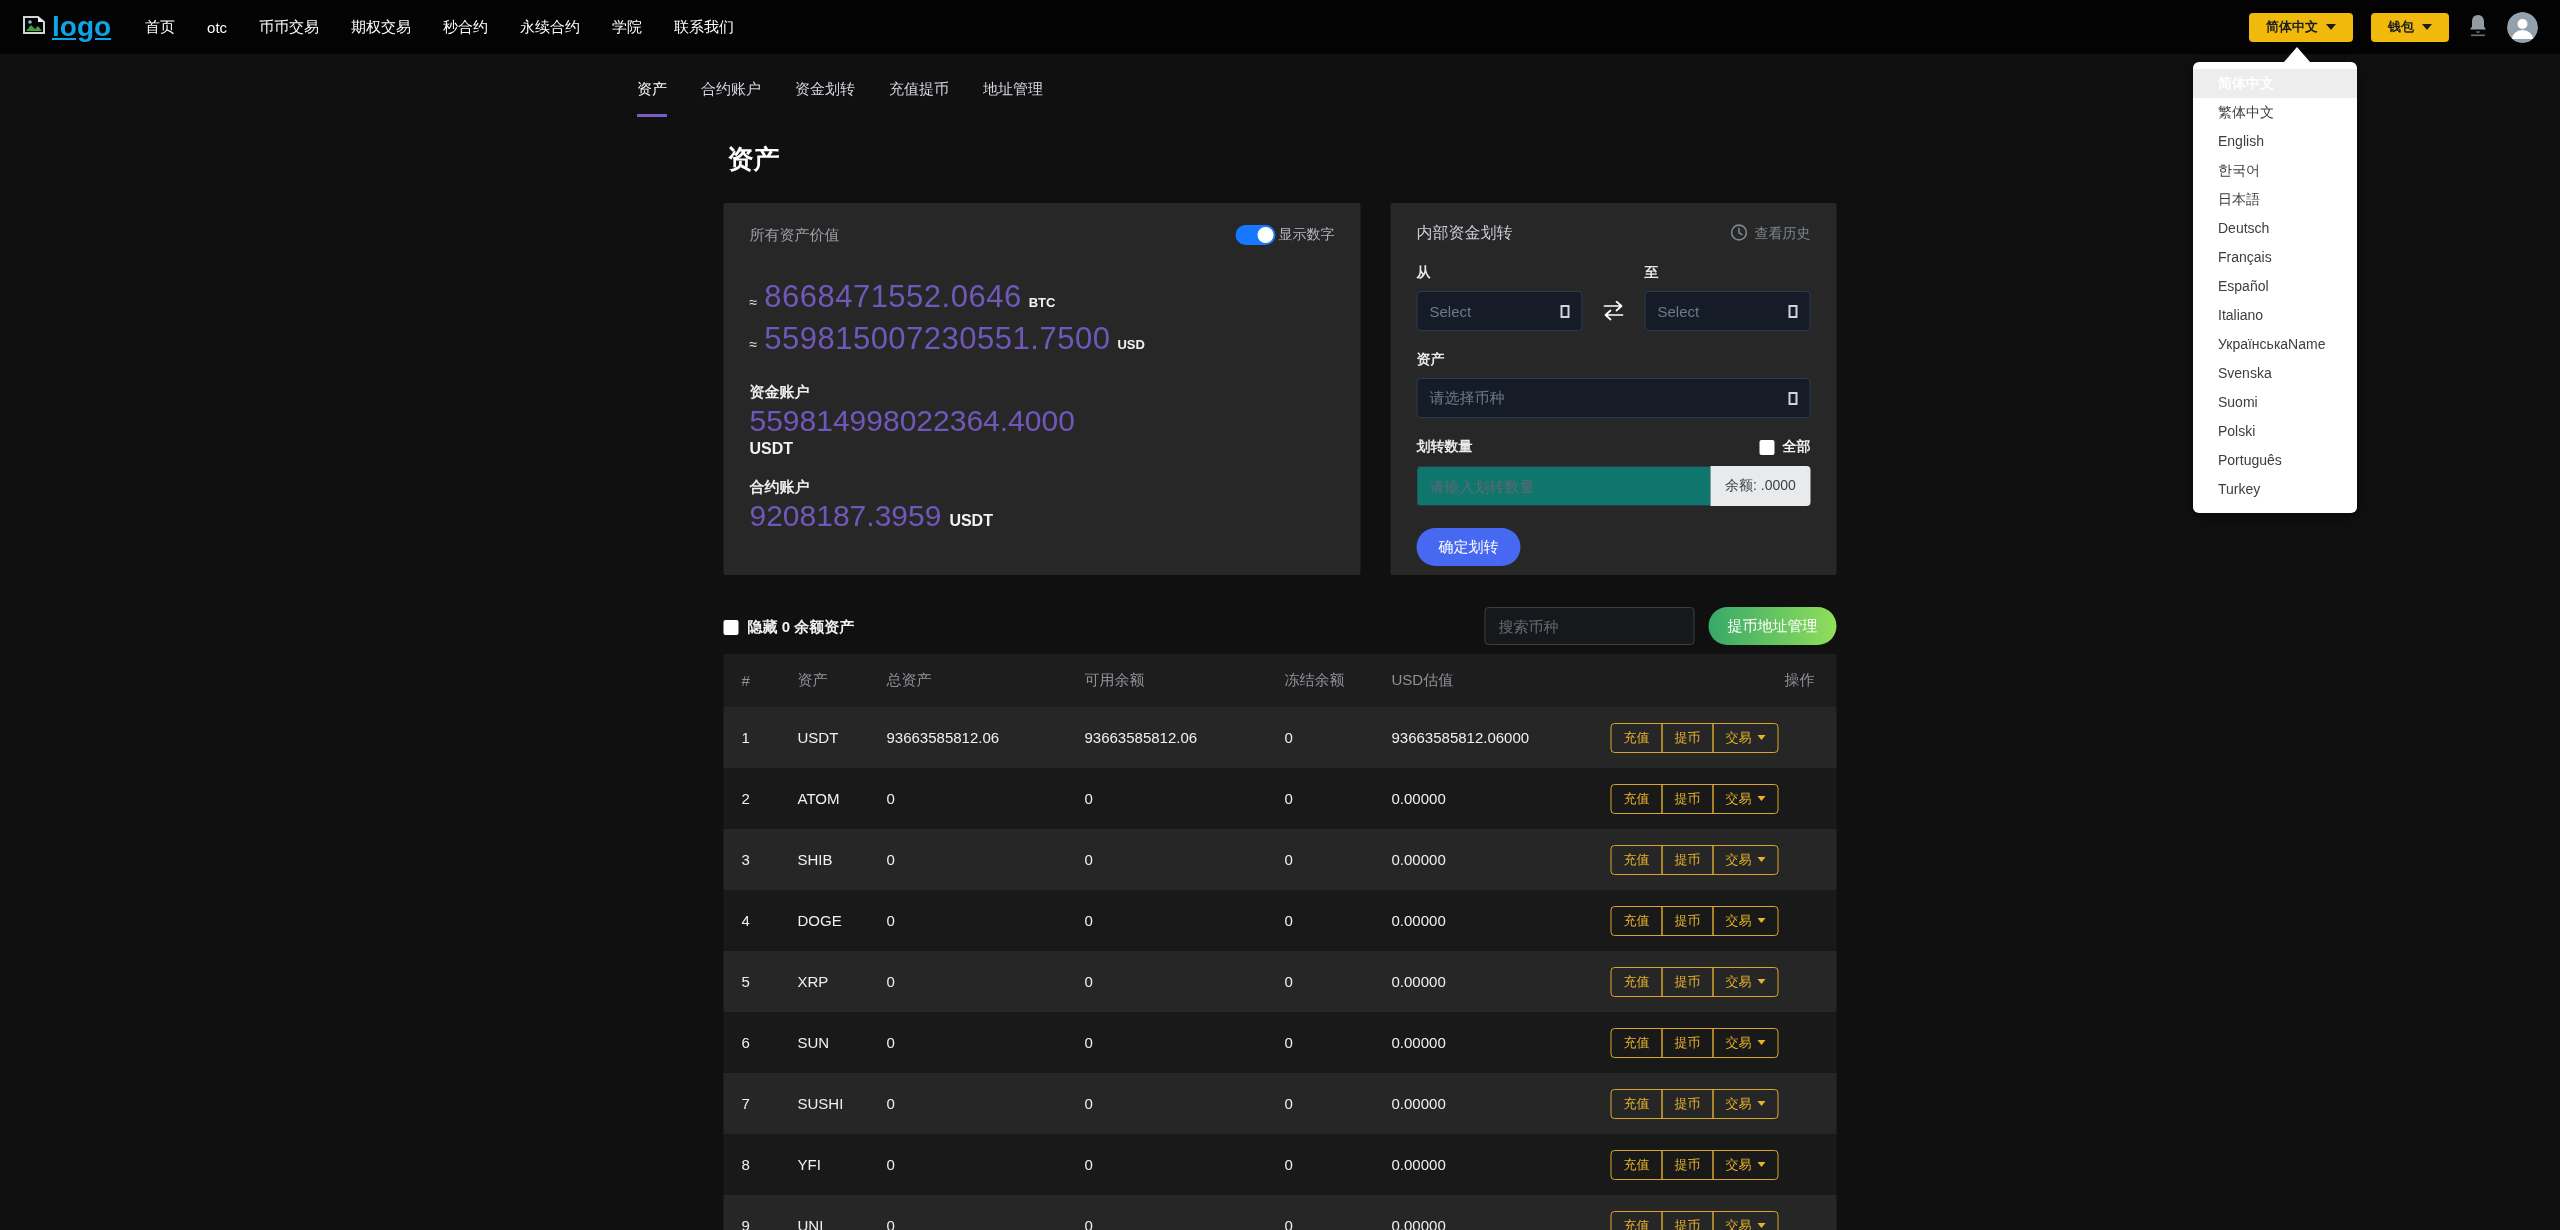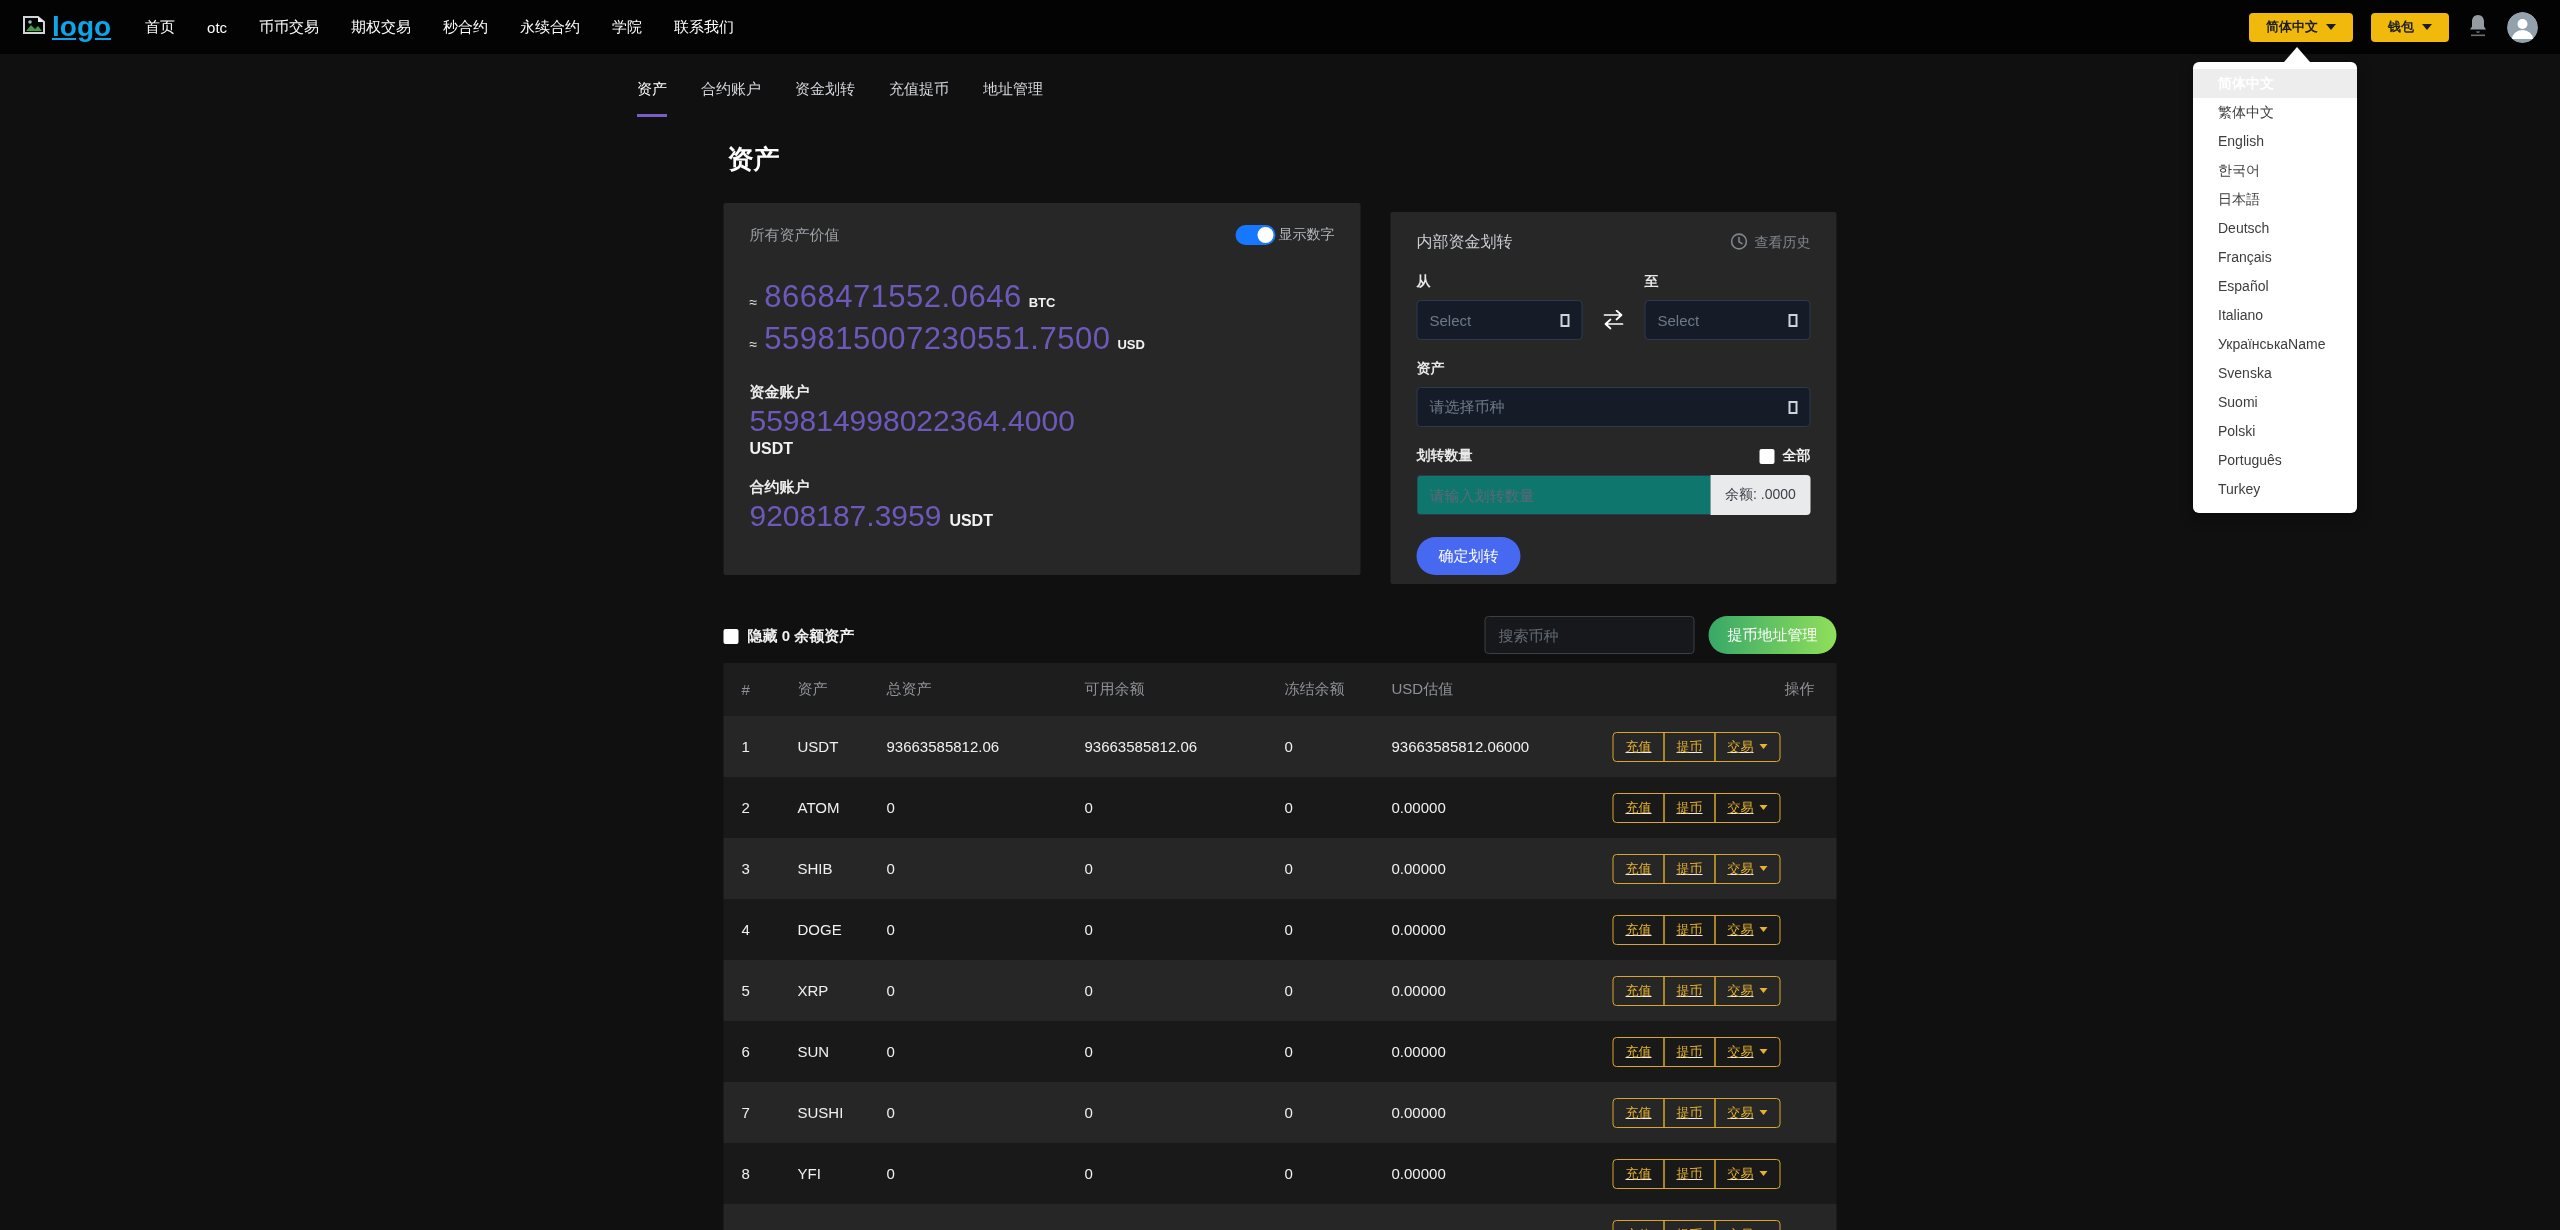--- a/index.html
+++ b/index.html
@@ -35,21 +35,21 @@
   .subnav-tab { color:#d5d6de; font-size:15px; padding-bottom:15px; cursor:pointer; }
   .subnav-tab.active { color:#ffffff; border-bottom:3px solid #7a5cc5; }
 
   
   .content { position:absolute; top:134px; left:50%; transform:translateX(-50%); width:1113px; }
   .page-title { color:#ffffff; font-size:26px; font-weight:bold; margin:8px 0 26px 4px; }
 
   .cards-row { display:flex; gap:30px; }
   .card { background:#272727; border-radius:2px; }
   .assets-card { width:637px; height:372px; padding:22px 26px; }
-  .transfer-card { flex:1; height:372px; padding:20px 26px;margin-top:9px; }
+  .transfer-card { flex:1; height:372px; padding:20px 26px; }
 
   .card-head { display:flex; justify-content:space-between; align-items:center; }
   .muted-label { color:#9b9fa6; font-size:15px; }
   .toggle-wrap { display:flex; align-items:center; gap:3px; }
   .toggle { width:40px; height:20px; border-radius:10px; background:#1677ff; position:relative; cursor:pointer; }
   .toggle-knob { position:absolute; right:2px; top:2px; width:16px; height:16px; border-radius:50%; background:#fff; }
   .toggle-label { color:#b4b8bf; font-size:14px; }
 
   .big-value-line { margin-top:34px; display:flex; align-items:baseline; gap:7px; }
   .big-value-line + .big-value-line { margin-top:6px; }
@@ -102,21 +102,21 @@
 
   
   .asset-table { margin-top:9px; }
   .t-row { display:grid; grid-template-columns:56px 89px 198px 200px 107px 1fr 204px;
     align-items:center; padding-left:18px; padding-right:22px; }
   .t-head { height:53px; background:#1d1d1d; color:#8e9298; font-size:15px; }
   .t-head .col-actions { text-align:right; }
   .t-body .t-row { height:61px; color:#f0f0f0; font-size:15px; }
   .t-body .t-row.odd { background:#262626; }
   .t-body .t-row.even { background:#191919; }
-  .cell-actions { display:flex; justify-content:flex-end; padding-right:34px;text-decoration:underline; }
+  .cell-actions { display:flex; padding-right:34px; }
   .btn-group { display:flex; }
   .gold-btn { background:transparent; border:1px solid #d8a62a; color:#e7b32d; font-size:13px;
     height:30px; padding:0 12px; cursor:pointer; display:flex; align-items:center; gap:6px; }
   .gold-btn + .gold-btn { margin-left:-1px; }
   .gold-btn:first-child { border-radius:4px 0 0 4px; }
   .gold-btn:last-child { border-radius:0 4px 4px 0; }
   .gold-caret { width:0; height:0; border-left:4px solid transparent; border-right:4px solid transparent;
     border-top:5px solid #e7b32d; display:inline-block; }
 </style>
 </head>

